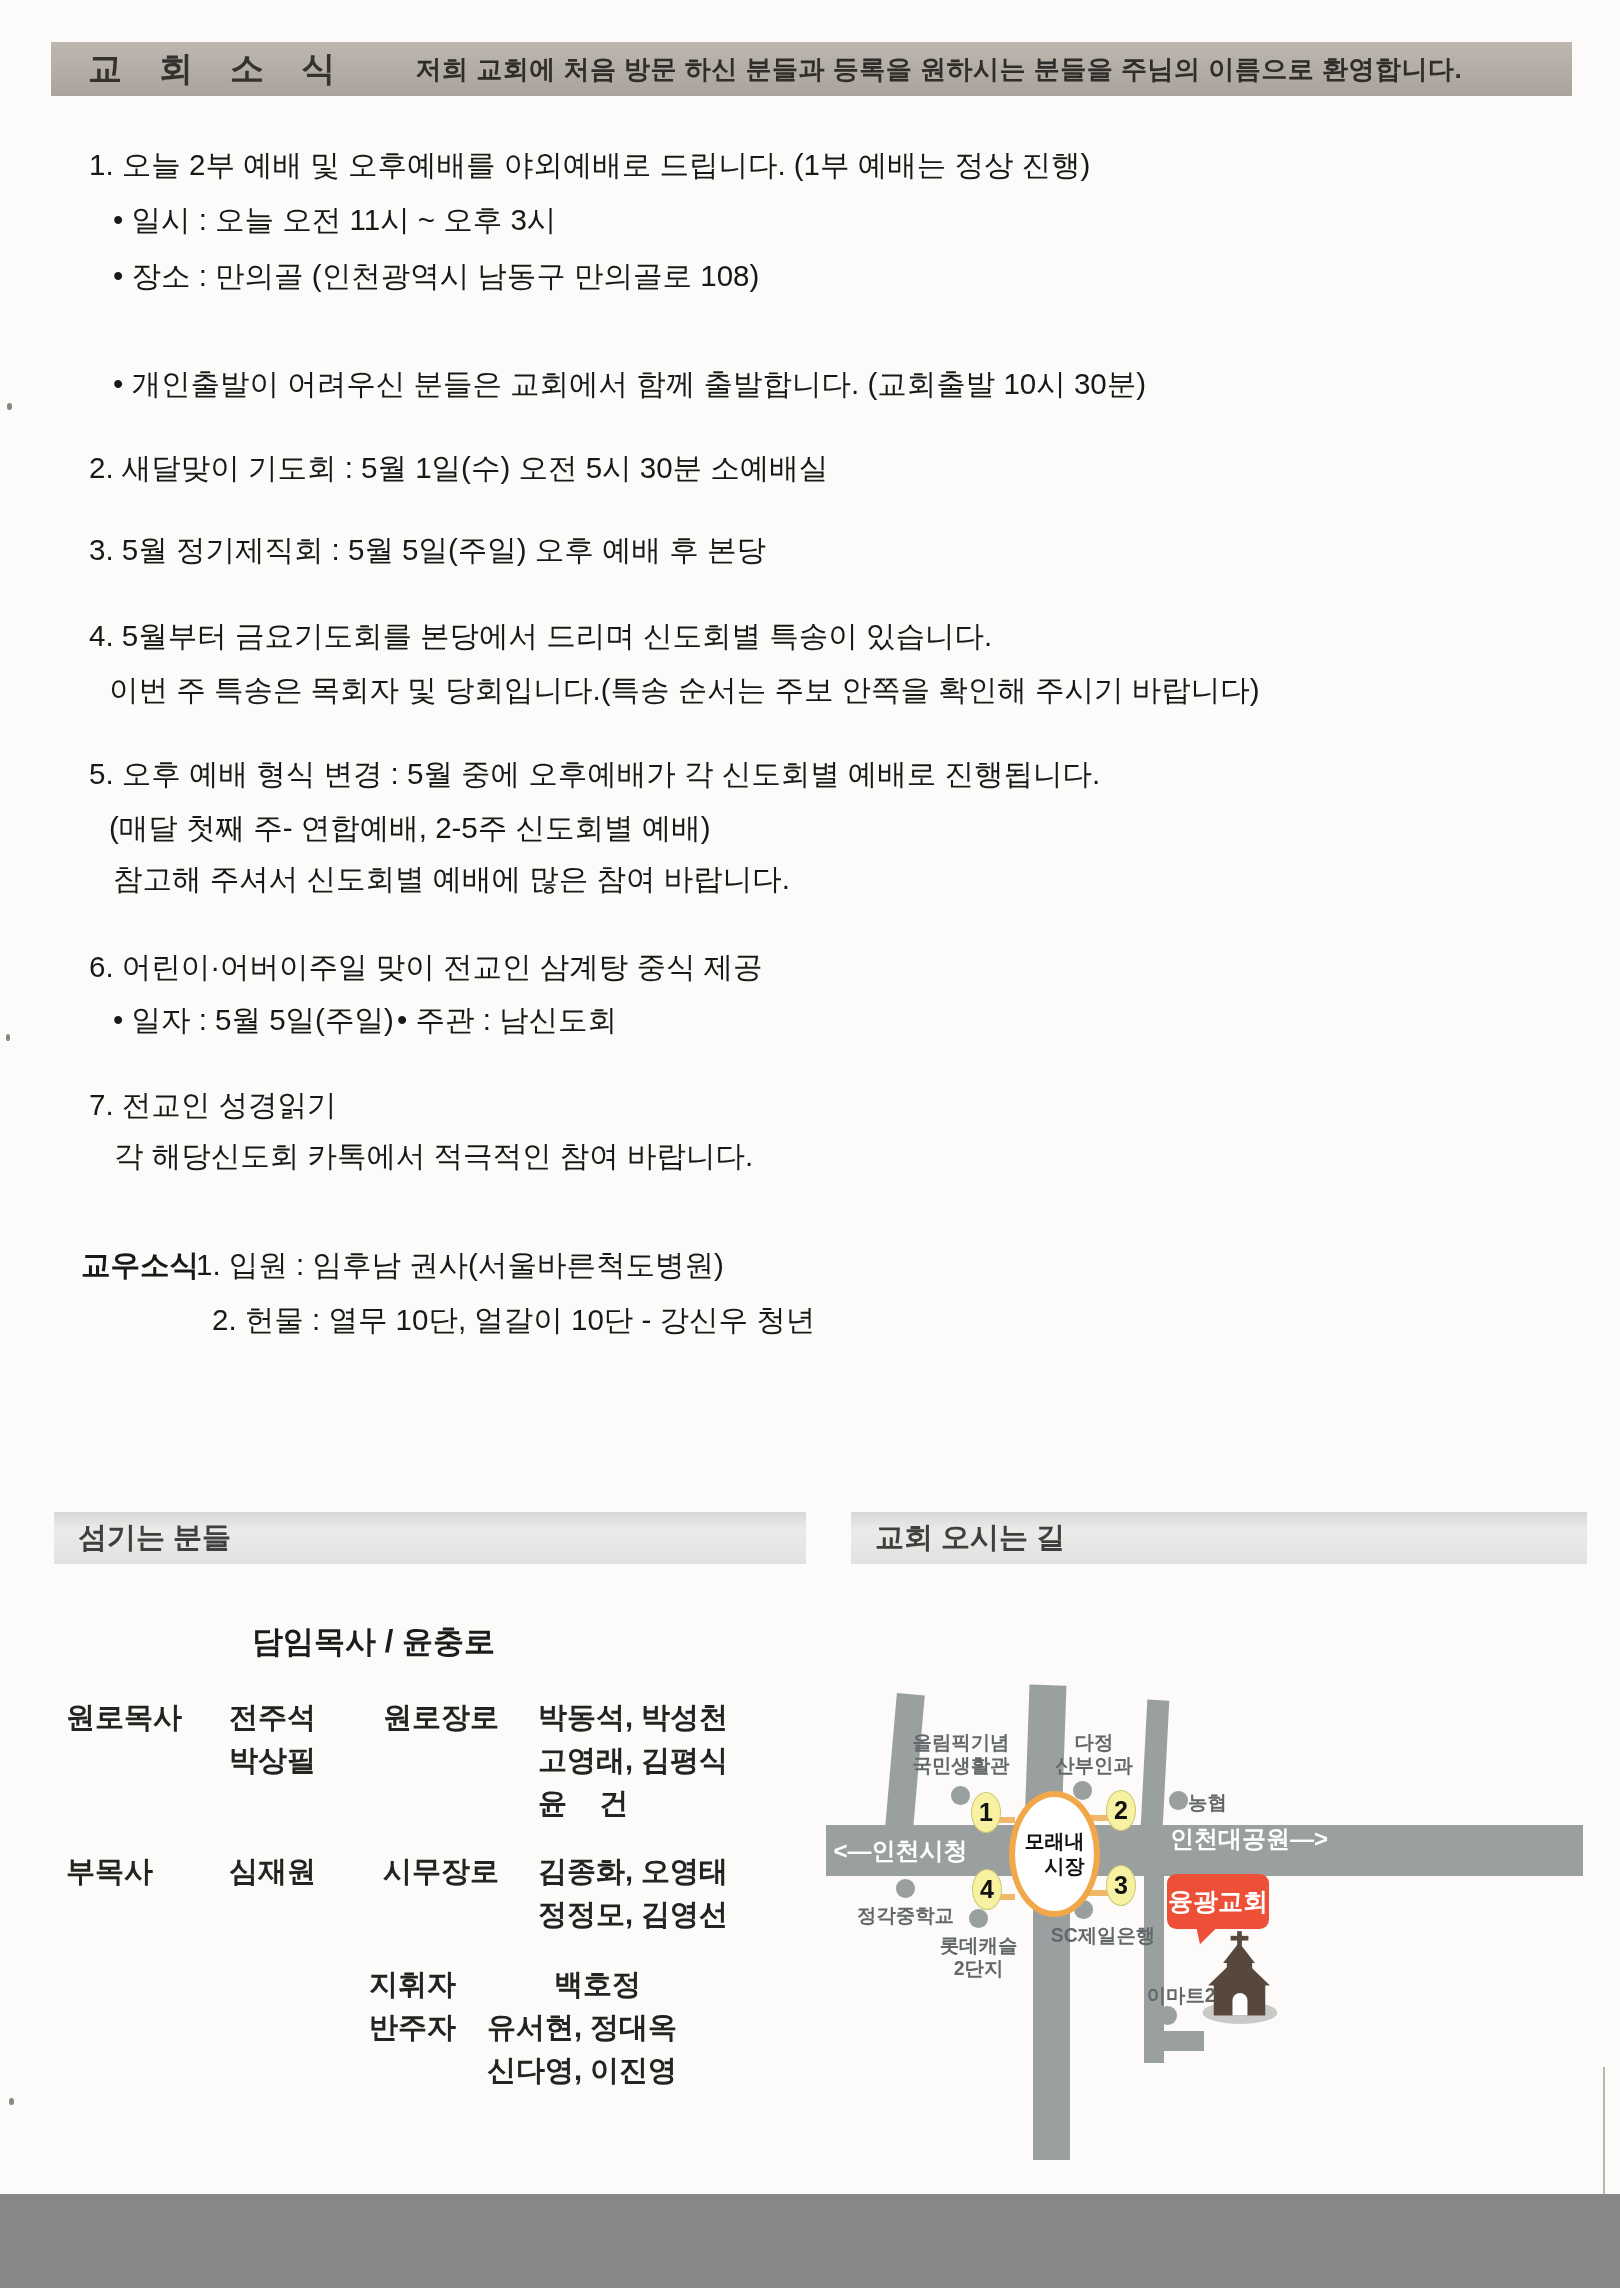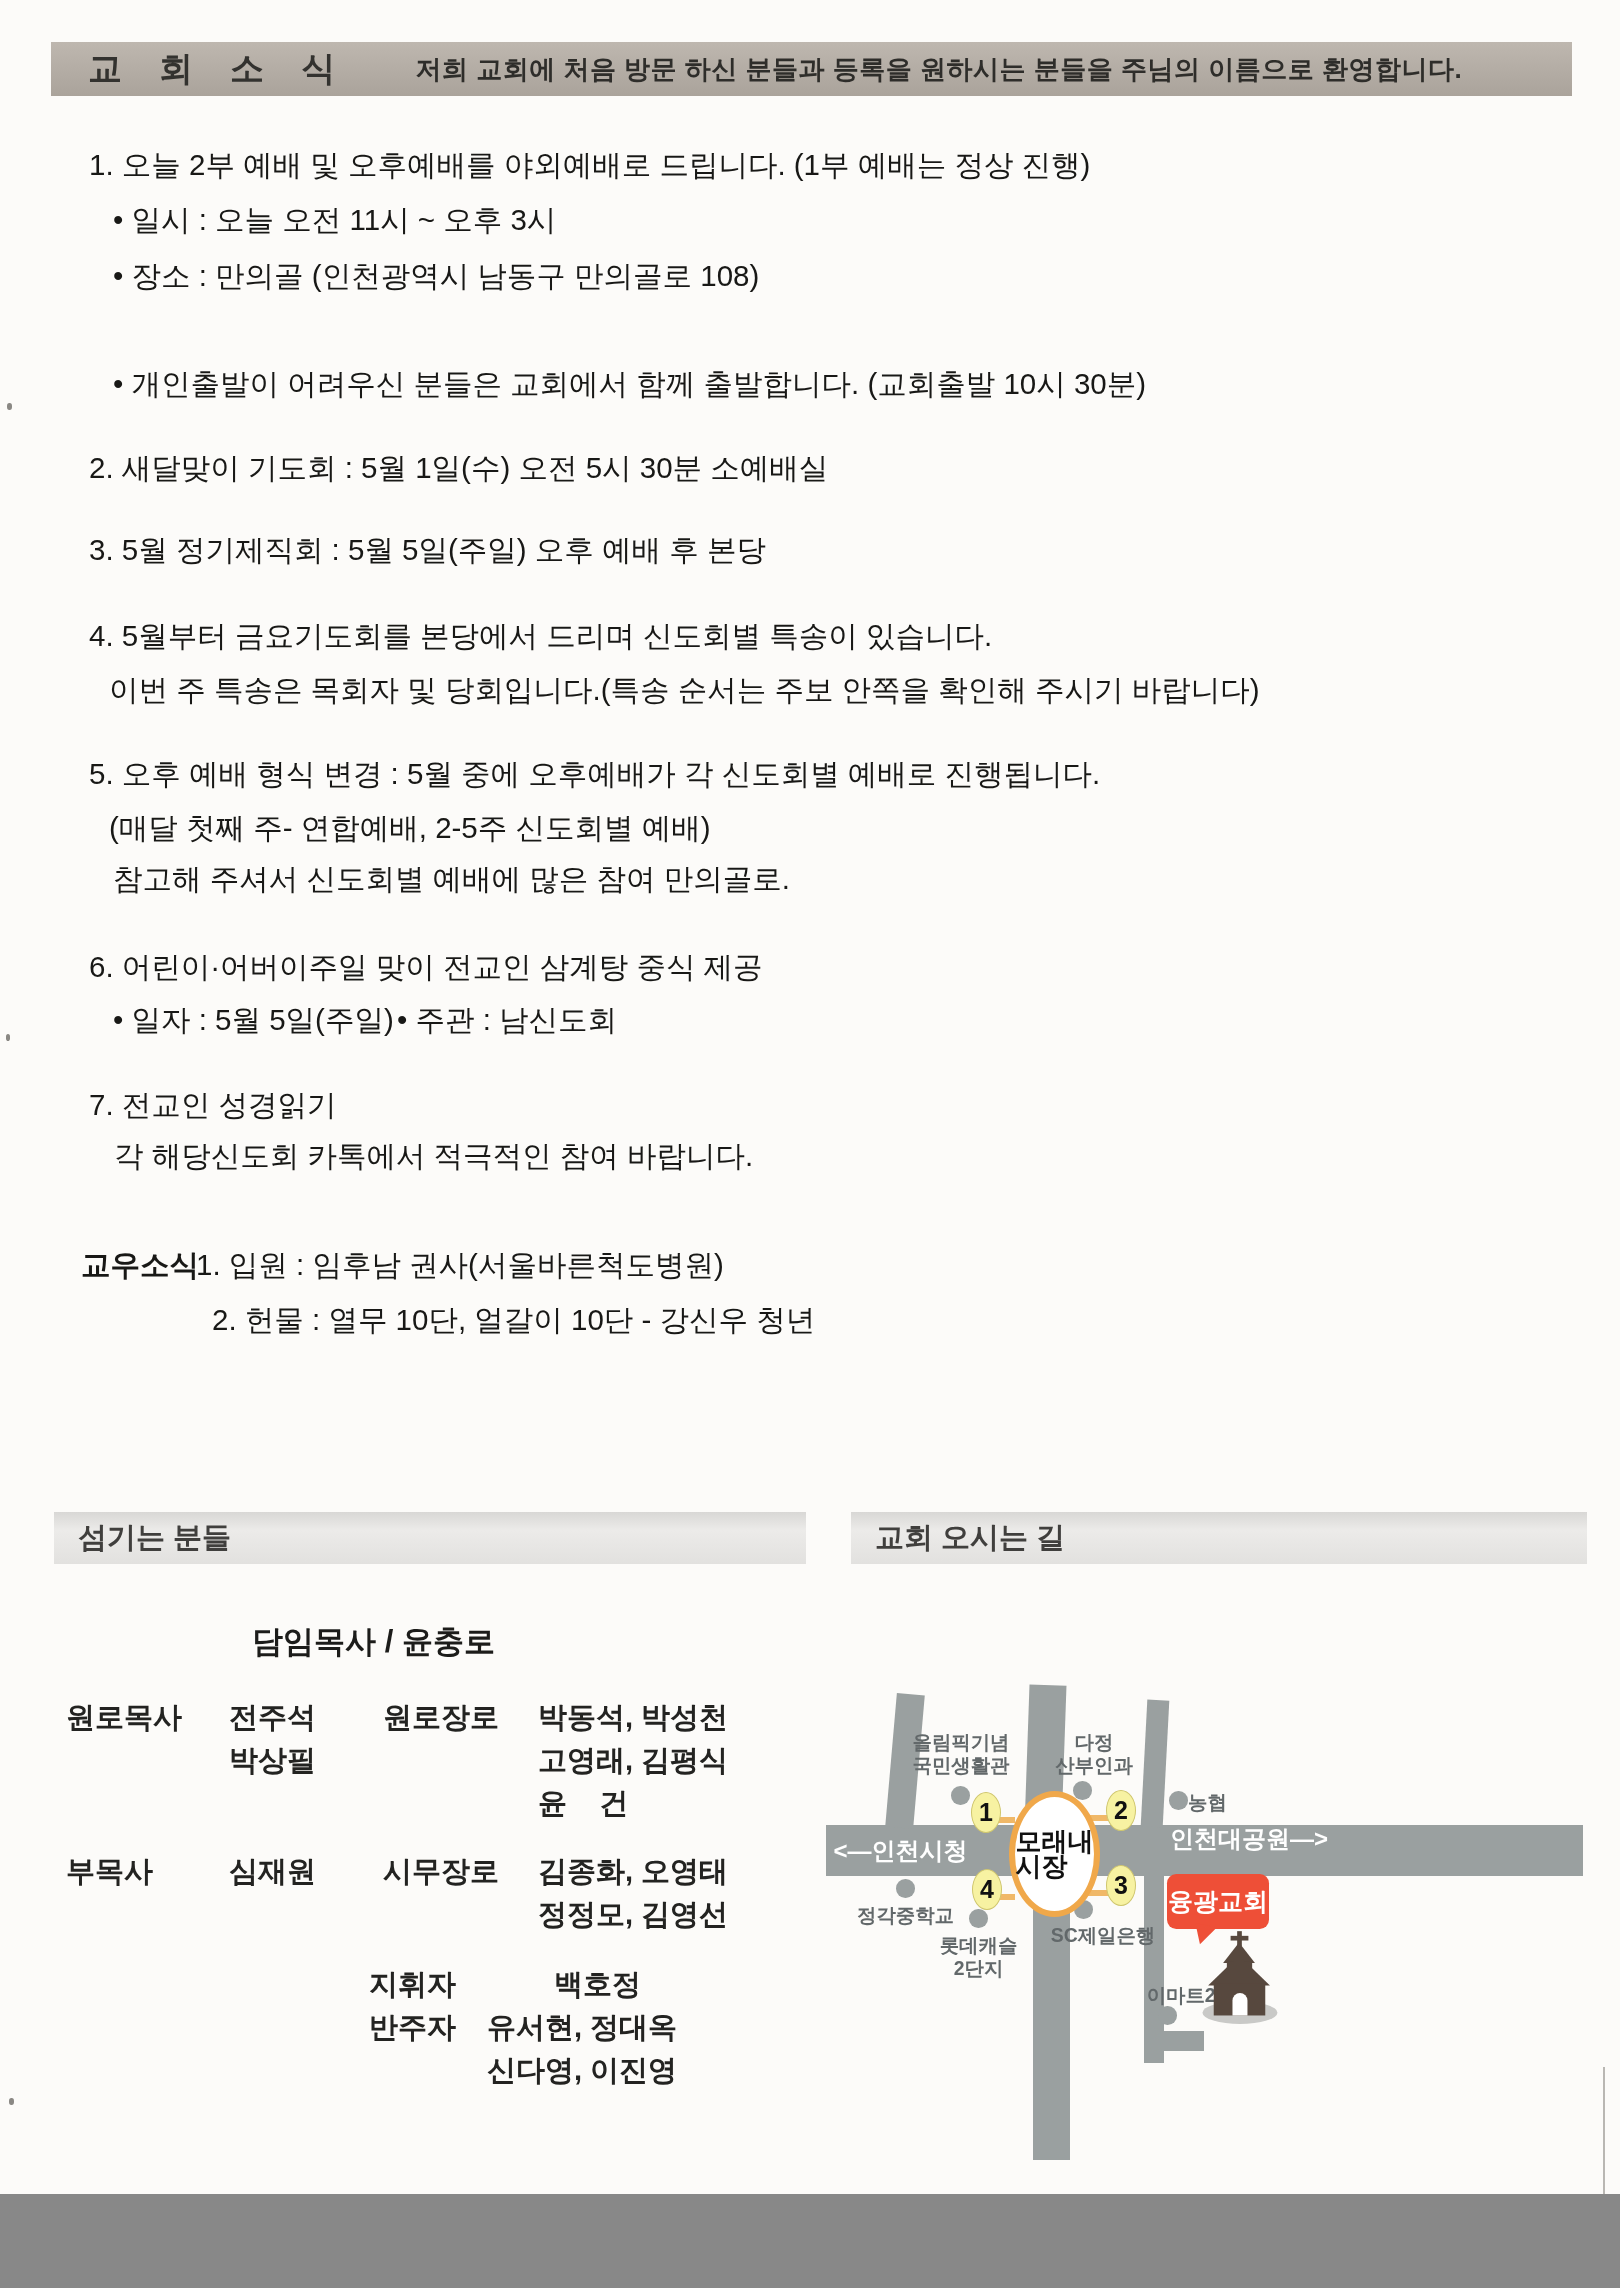--- a/index.html
+++ b/index.html
@@ -43,22 +43,22 @@
   
   #map{position:absolute;left:826px;top:1643px;width:757px;height:600px;}
   .road{position:absolute;background:#9aa0a0;}
   .road-label{position:absolute;color:#ffffff;font-size:24px;font-weight:bold;white-space:pre;z-index:3;}
   .dot{position:absolute;width:18.5px;height:18.5px;border-radius:50%;background:#9aa0a0;z-index:2;}
   .place{position:absolute;font-size:19.4px;font-weight:600;color:#62686a;
     white-space:pre-line;text-align:center;line-height:23px;z-index:3;}
   .market{
     position:absolute;left:183px;top:148px;width:79px;height:114px;
     background:#fff;border:6.5px solid #f0a84a;border-radius:50%;
-    display:flex;align-items:center;justify-content:center;text-align:left;
-    font-size:26px;font-weight:bold;color:#111;line-height:25px;white-space:pre-line;z-index:4;
+    display:flex;align-items:center;justify-content:center;text-align:right;
+    font-size:20px;font-weight:bold;color:#111;line-height:25px;white-space:pre-line;z-index:4;
   }
   .marker{
     position:absolute;width:28px;height:39px;border-radius:50%;
     background:#f7f2a2;border:1.8px solid #cfc66e;
     display:flex;align-items:center;justify-content:center;
     font-size:25px;font-weight:bold;color:#111;z-index:5;
   }
   .connector{position:absolute;height:5.5px;background:#f0b868;z-index:3;}
   .bubble{
     position:absolute;left:341px;top:231px;width:102px;height:55px;
@@ -93,21 +93,21 @@
   <div class="line" style="left:113px;top:365px;">• 개인출발이 어려우신 분들은 교회에서 함께 출발합니다. (교회출발 10시 30분)</div>
 
   <div class="line" style="left:89px;top:449px;">2. 새달맞이 기도회 : 5월 1일(수) 오전 5시 30분 소예배실</div>
   <div class="line" style="left:89px;top:531px;">3. 5월 정기제직회 : 5월 5일(주일) 오후 예배 후 본당</div>
 
   <div class="line" style="left:89px;top:617px;">4. 5월부터 금요기도회를 본당에서 드리며 신도회별 특송이 있습니다.</div>
   <div class="line" style="left:109px;top:671px;">이번 주 특송은 목회자 및 당회입니다.(특송 순서는 주보 안쪽을 확인해 주시기 바랍니다)</div>
 
   <div class="line" style="left:89px;top:755px;">5. 오후 예배 형식 변경 : 5월 중에 오후예배가 각 신도회별 예배로 진행됩니다.</div>
   <div class="line" style="left:109px;top:809px;">(매달 첫째 주- 연합예배, 2-5주 신도회별 예배)</div>
-  <div class="line" style="left:113px;top:860px;">참고해 주셔서 신도회별 예배에 많은 참여 만의골로.</div>
+  <div class="line" style="left:113px;top:860px;">참고해 주셔서 신도회별 예배에 많은 참여 바랍니다.</div>
 
   <div class="line" style="left:89px;top:948px;">6. 어린이·어버이주일 맞이 전교인 삼계탕 중식 제공</div>
   <div class="line" style="left:113px;top:1001px;">• 일자 : 5월 5일(주일)</div>
   <div class="line" style="left:397px;top:1001px;">• 주관 : 남신도회</div>
 
   <div class="line" style="left:89px;top:1086px;">7. 전교인 성경읽기</div>
   <div class="line" style="left:114px;top:1137px;">각 해당신도회 카톡에서 적극적인 참여 바랍니다.</div>
 
   <div class="line news-label" style="left:81px;top:1246px;">교우소식</div>
   <div class="line" style="left:196px;top:1246px;">1. 입원 : 임후남 권사(서울바른척도병원)</div>

